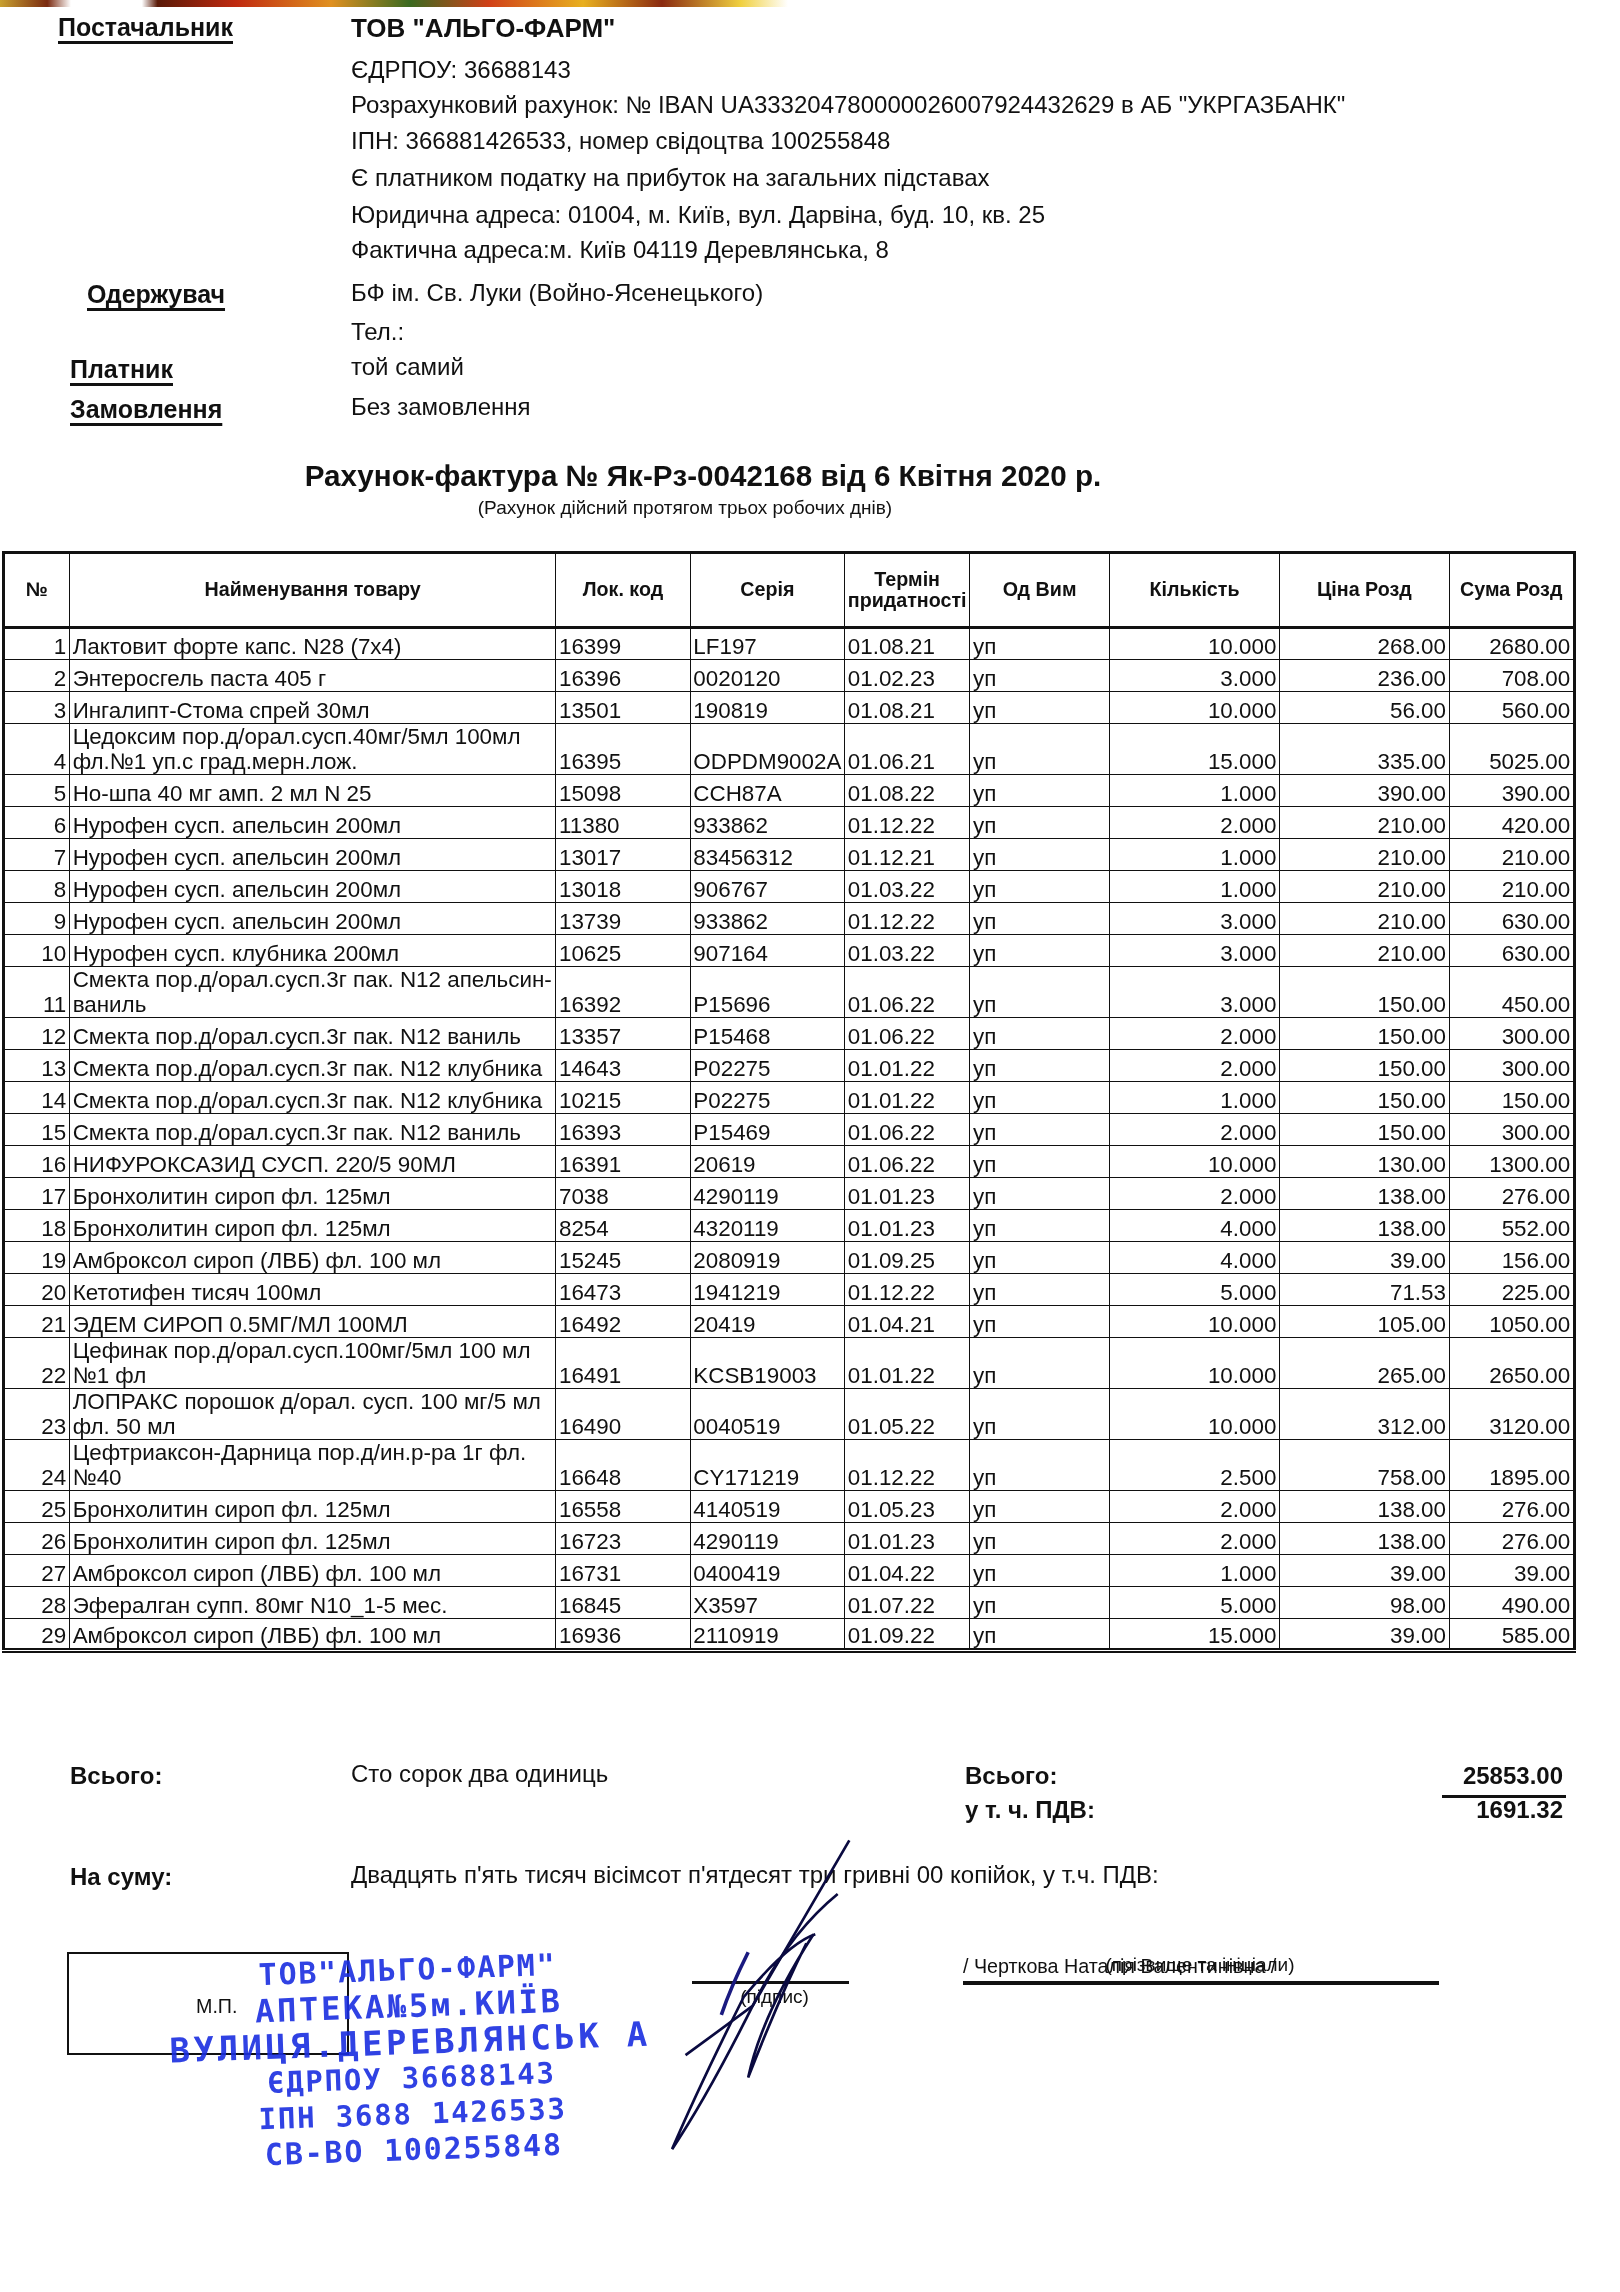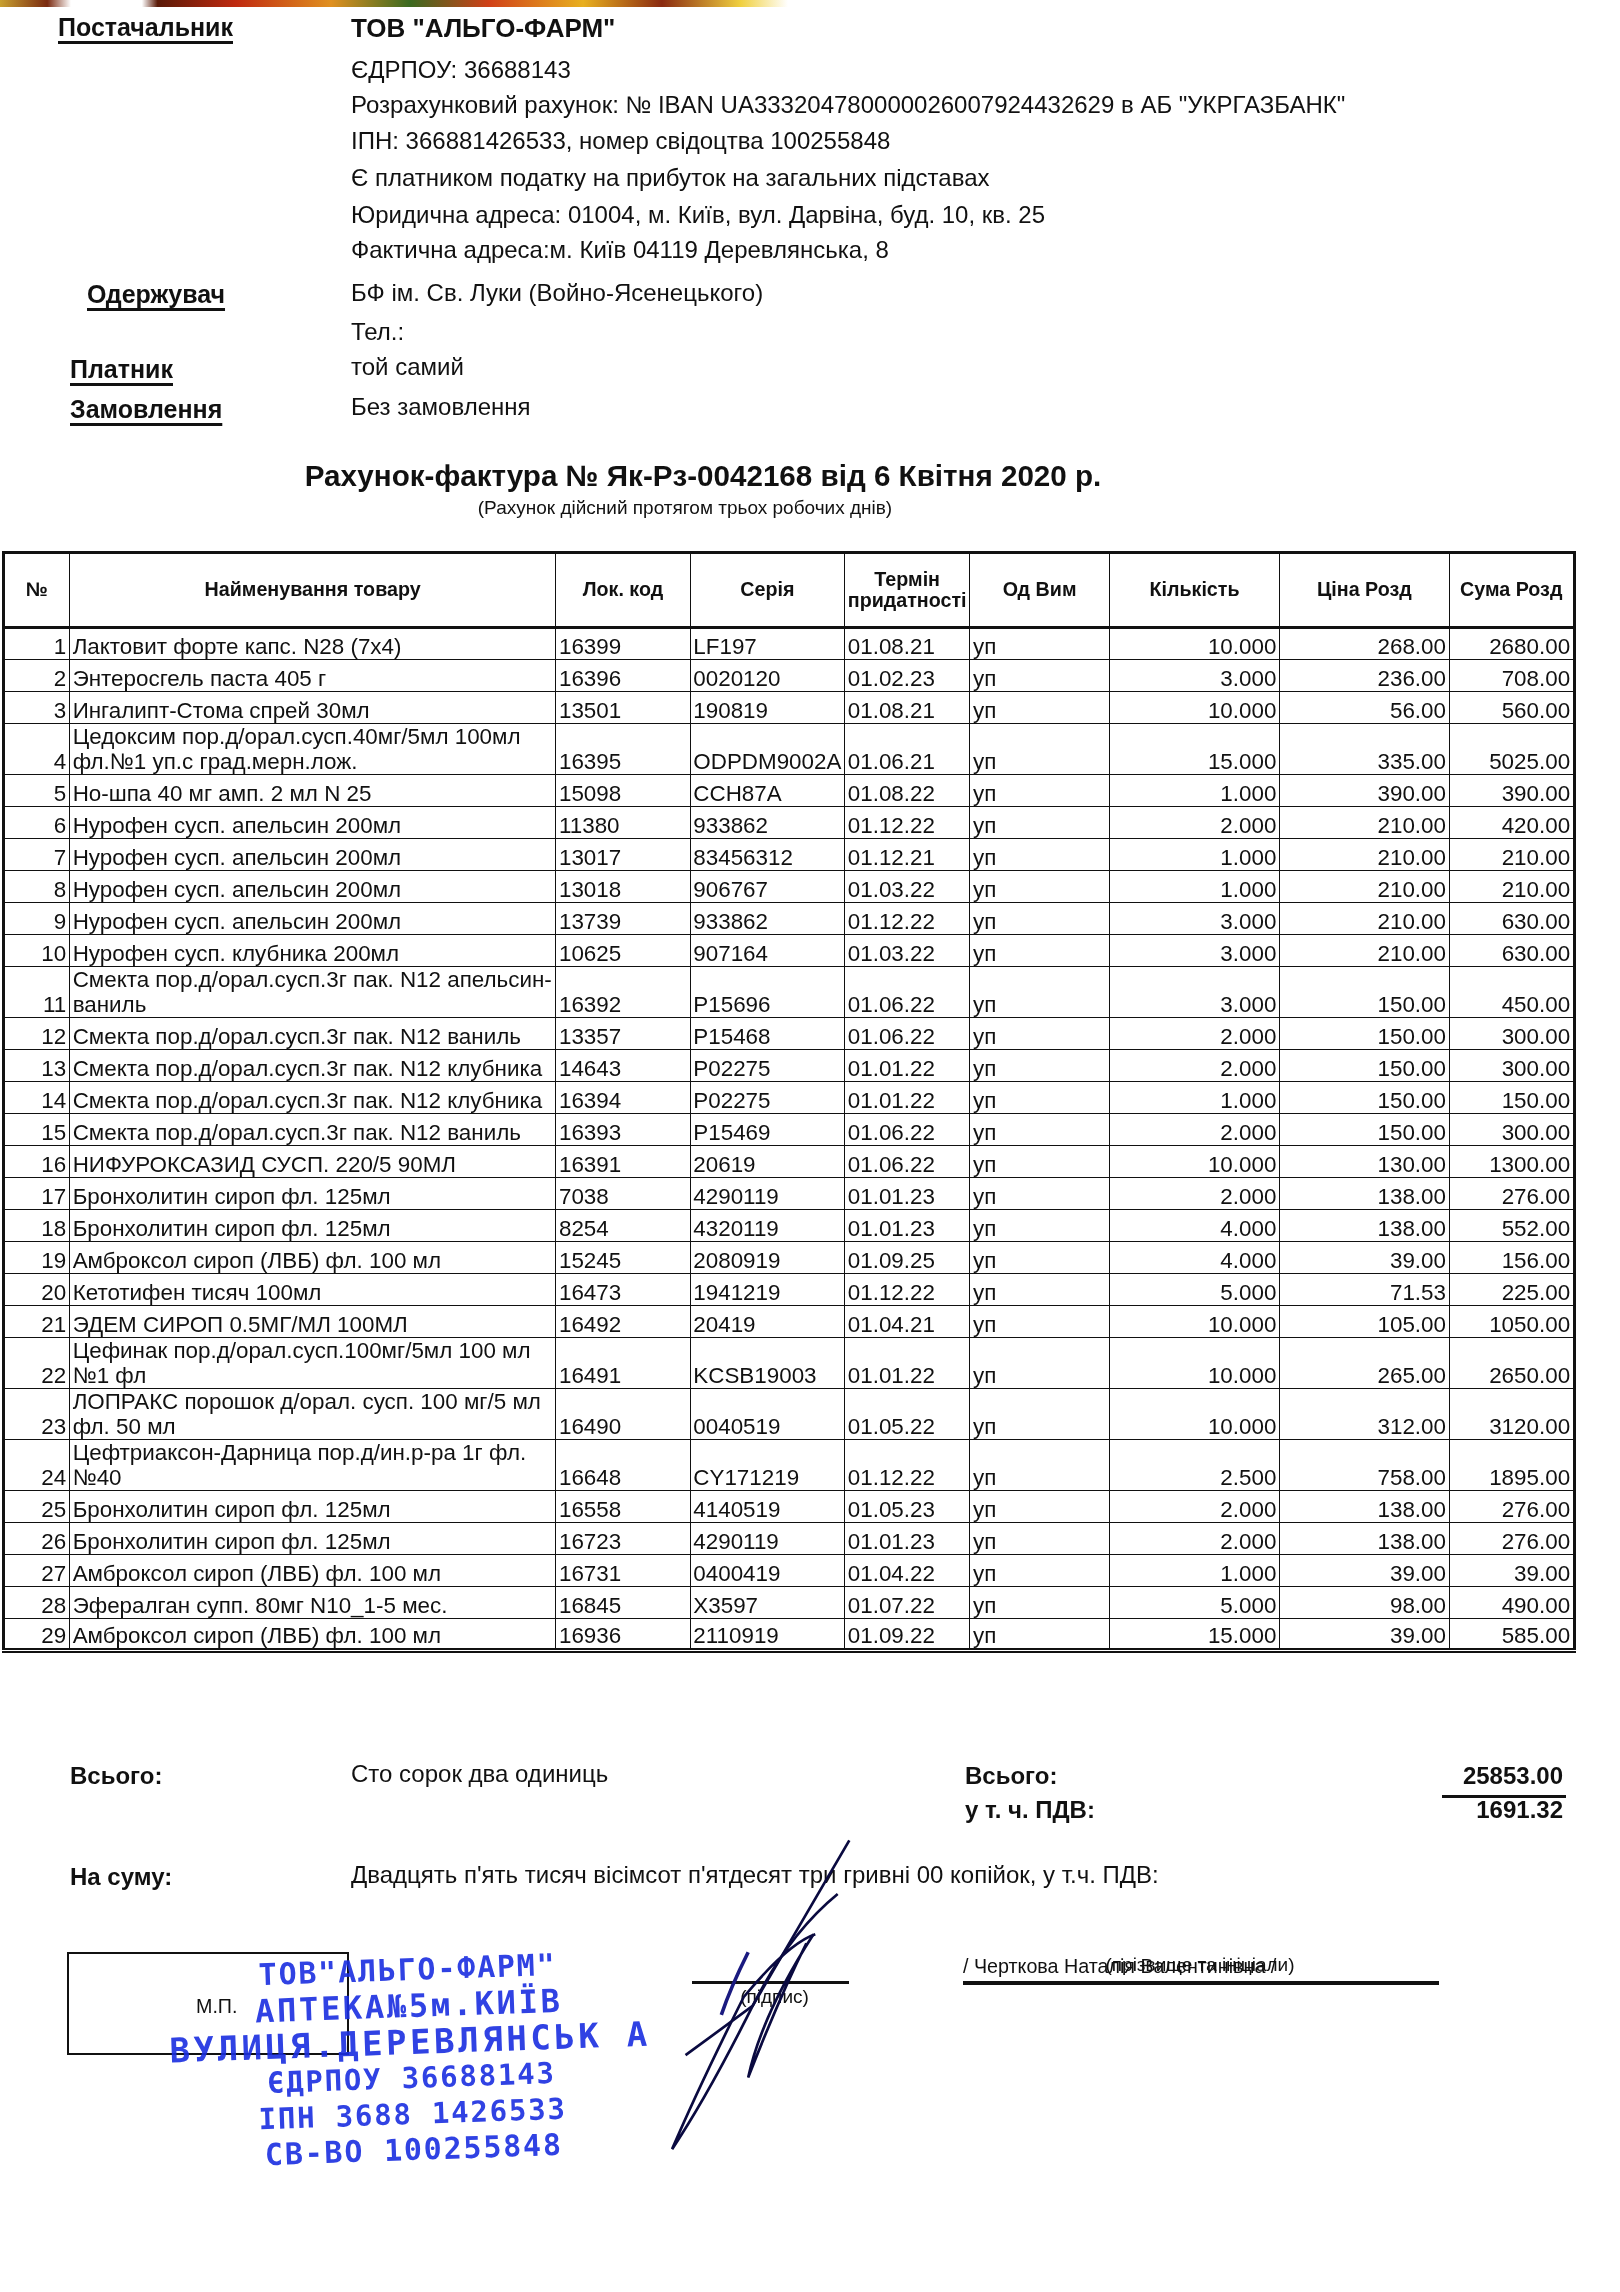--- a/index.html
+++ b/index.html
@@ -241,21 +241,21 @@
         <td>P02275</td>
         <td>01.01.22</td>
         <td>уп</td>
         <td class="num">2.000</td>
         <td class="num">150.00</td>
         <td class="num">300.00</td>
       </tr>
       <tr>
         <td class="num">14</td>
         <td class="name">Смекта пор.д/орал.сусп.3г пак. N12 клубника</td>
-        <td>16394</td>
+        <td>10215</td>
         <td>P02275</td>
         <td>01.01.22</td>
         <td>уп</td>
         <td class="num">1.000</td>
         <td class="num">150.00</td>
         <td class="num">150.00</td>
       </tr>
       <tr>
         <td class="num">15</td>
         <td class="name">Смекта пор.д/орал.сусп.3г пак. N12 ваниль</td>

